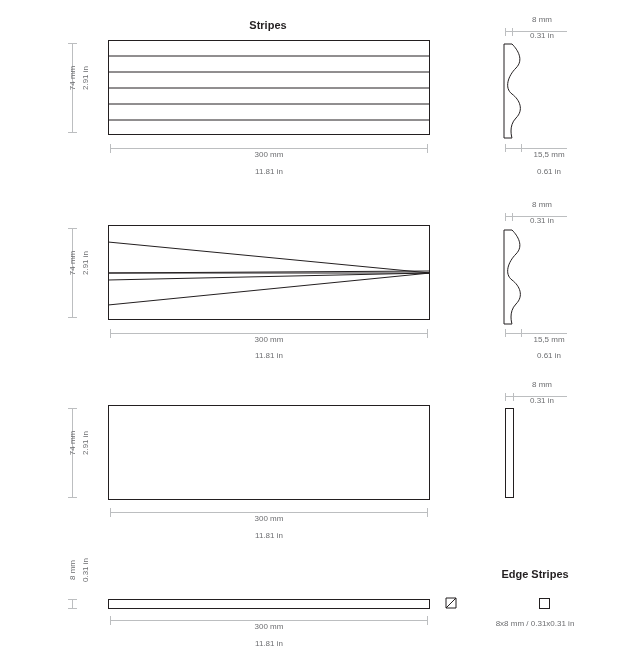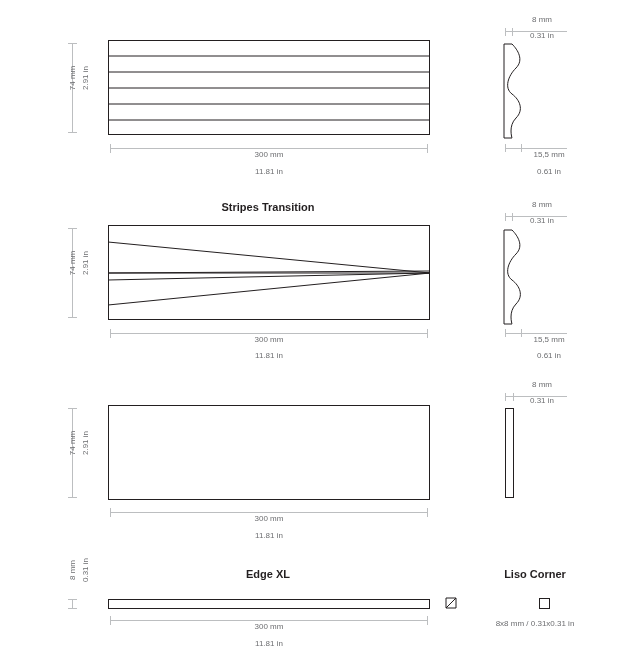--- a/index.html
+++ b/index.html
@@ -91,20 +91,21 @@
     white-space: nowrap;
     text-align: center;
   }
 </style>
 </head>
 <body>
 
 <div class="sheet">
 
 
+  <div class="title" style="left:188px; top:19px; width:160px;">Stripes</div>
 
   <div class="tile" style="left:108px; top:40px; width:322px; height:95px;"></div>
   <svg class="lines" style="left:108px; top:40px;" width="322" height="95">
     <line x1="0" y1="16" x2="322" y2="16" stroke="#231f20" stroke-width="1"></line>
     <line x1="0" y1="32" x2="322" y2="32" stroke="#231f20" stroke-width="1"></line>
     <line x1="0" y1="48" x2="322" y2="48" stroke="#231f20" stroke-width="1"></line>
     <line x1="0" y1="64" x2="322" y2="64" stroke="#231f20" stroke-width="1"></line>
     <line x1="0" y1="80" x2="322" y2="80" stroke="#231f20" stroke-width="1"></line>
   </svg>
 
@@ -129,21 +130,20 @@
   <div class="tick" style="left:512px; top:28px; width:1px; height:8px;"></div>
   <div class="dim" style="left:512px; top:15px; width:60px;">8 mm</div>
   <div class="dim" style="left:512px; top:31px; width:60px;">0.31 in</div>
 
   <div class="rule-h" style="left:505px; top:148px; width:62px;"></div>
   <div class="tick" style="left:505px; top:144px; width:1px; height:8px;"></div>
   <div class="tick" style="left:521px; top:144px; width:1px; height:8px;"></div>
   <div class="dim" style="left:512px; top:150px; width:74px;">15,5 mm</div>
   <div class="dim" style="left:512px; top:167px; width:74px;">0.61 in</div>
 
-  <div class="title" style="left:188px; top:201px; width:160px;">Stripes Transition</div>
 
   <div class="tile" style="left:108px; top:225px; width:322px; height:95px;"></div>
   <svg class="lines" style="left:108px; top:225px;" width="322" height="95">
     <line x1="0" y1="17" x2="322" y2="48" stroke="#231f20" stroke-width="1"></line>
     <line x1="0" y1="48" x2="322" y2="48" stroke="#231f20" stroke-width="1"></line>
     <line x1="0" y1="48" x2="322" y2="46" stroke="#231f20" stroke-width="1"></line>
     <line x1="0" y1="55" x2="322" y2="48" stroke="#231f20" stroke-width="1"></line>
     <line x1="0" y1="80" x2="322" y2="48" stroke="#231f20" stroke-width="1"></line>
   </svg>
 
@@ -191,22 +191,21 @@
   <div class="dim" style="left:189px; top:531px; width:160px;">11.81 in</div>
 
   <div class="tile" style="left:505px; top:408px; width:9px; height:90px;"></div>
 
   <div class="rule-h" style="left:505px; top:396px; width:62px;"></div>
   <div class="tick" style="left:505px; top:393px; width:1px; height:8px;"></div>
   <div class="tick" style="left:513px; top:393px; width:1px; height:8px;"></div>
   <div class="dim" style="left:512px; top:380px; width:60px;">8 mm</div>
   <div class="dim" style="left:512px; top:396px; width:60px;">0.31 in</div>
 
-  <div class="title" style="left:188px; top:568px; width:160px;">Edge XL</div>
-  <div class="title" style="left:470px; top:568px; width:130px;">Liso Corner</div>
+  <div class="title" style="left:470px; top:568px; width:130px;">Edge Stripes</div>
 
   <div class="tile" style="left:108px; top:599px; width:322px; height:10px;"></div>
 
   <svg class="profile" style="left:444px; top:595px;" width="16" height="16">
     <path d="M2,3 L12,3 L12,13 L2,13 Z" fill="#ffffff" stroke="#231f20" stroke-width="1"></path>
     <line x1="2" y1="13" x2="12" y2="3" stroke="#231f20" stroke-width="1"></line>
   </svg>
 
   <div class="rule-v" style="left:72px; top:599px; height:10px;"></div>
   <div class="tick" style="left:68px; top:599px; width:9px; height:1px;"></div>

